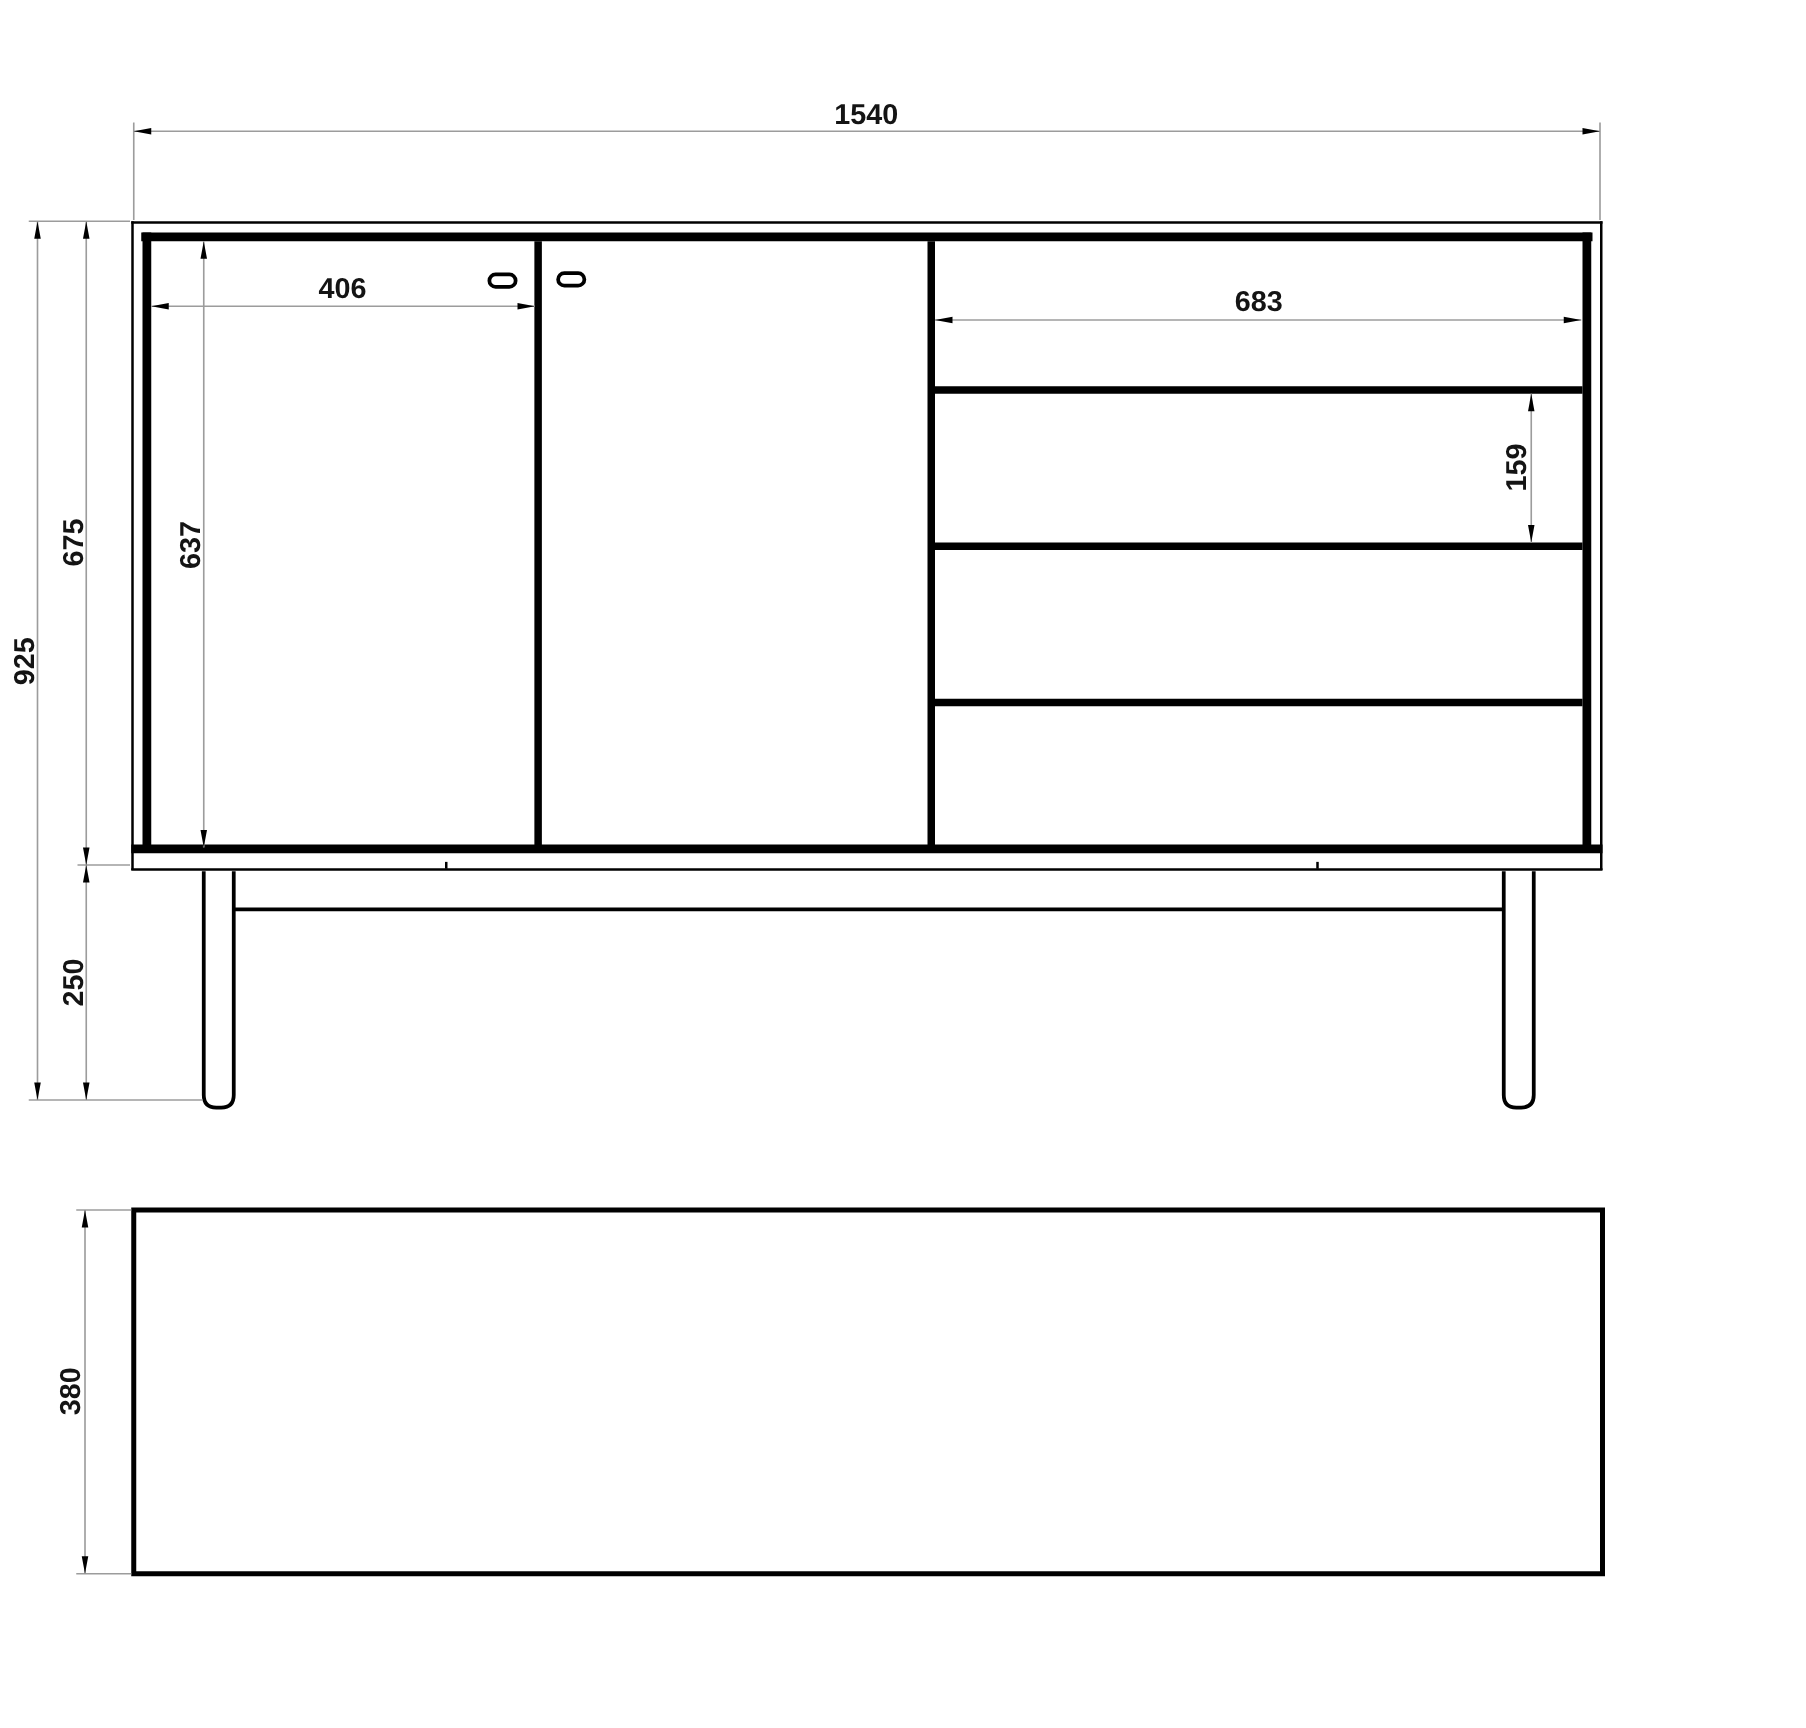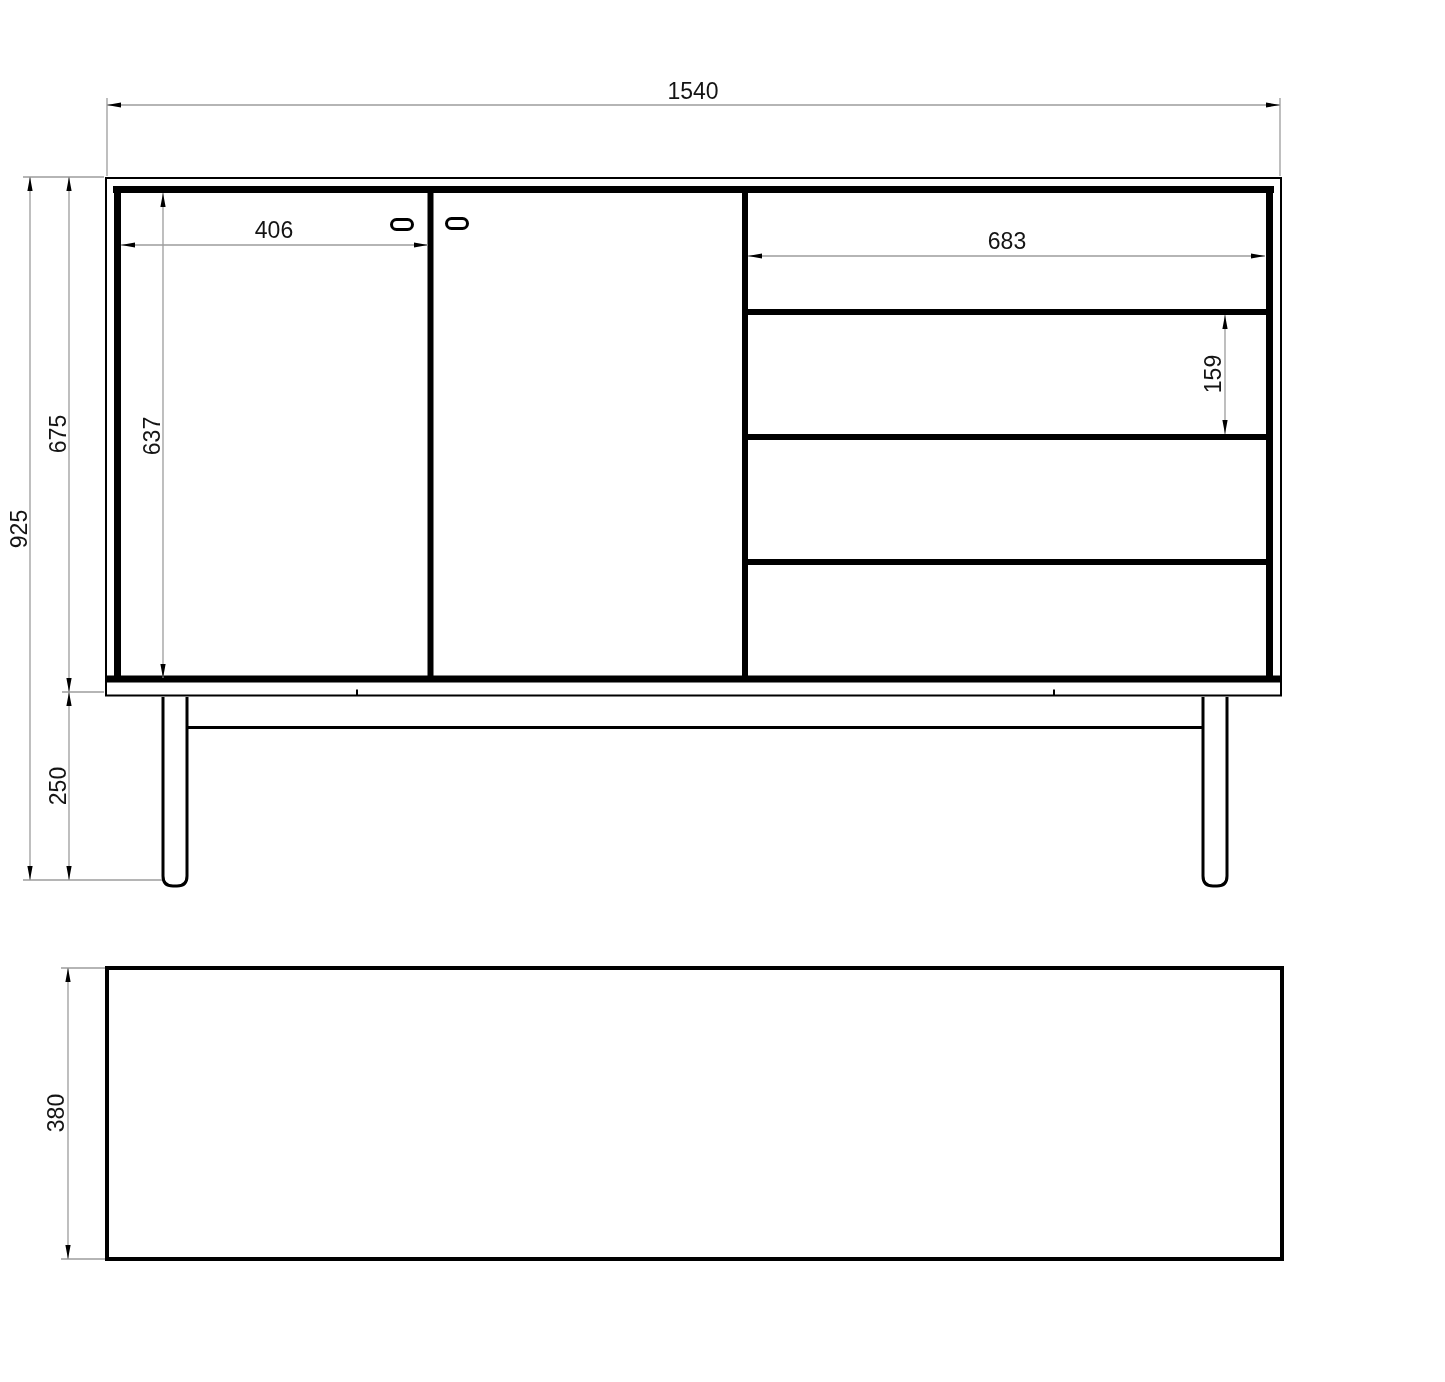--- a/index.html
+++ b/index.html
@@ -6,20 +6,21 @@
     margin: 0;
     padding: 0;
     background: #ffffff;
   }
   .canvas {
     position: relative;
     width: 1445px;
     height: 1382px;
     background: #ffffff;
     overflow: hidden;
+    font-weight: bold;
   }
   svg {
     position: absolute;
     top: 0;
     left: 0;
   }
   .dim-text {
     font-family: "Liberation Sans", "DejaVu Sans", sans-serif;
     font-size: 23px;
     fill: #141414;

